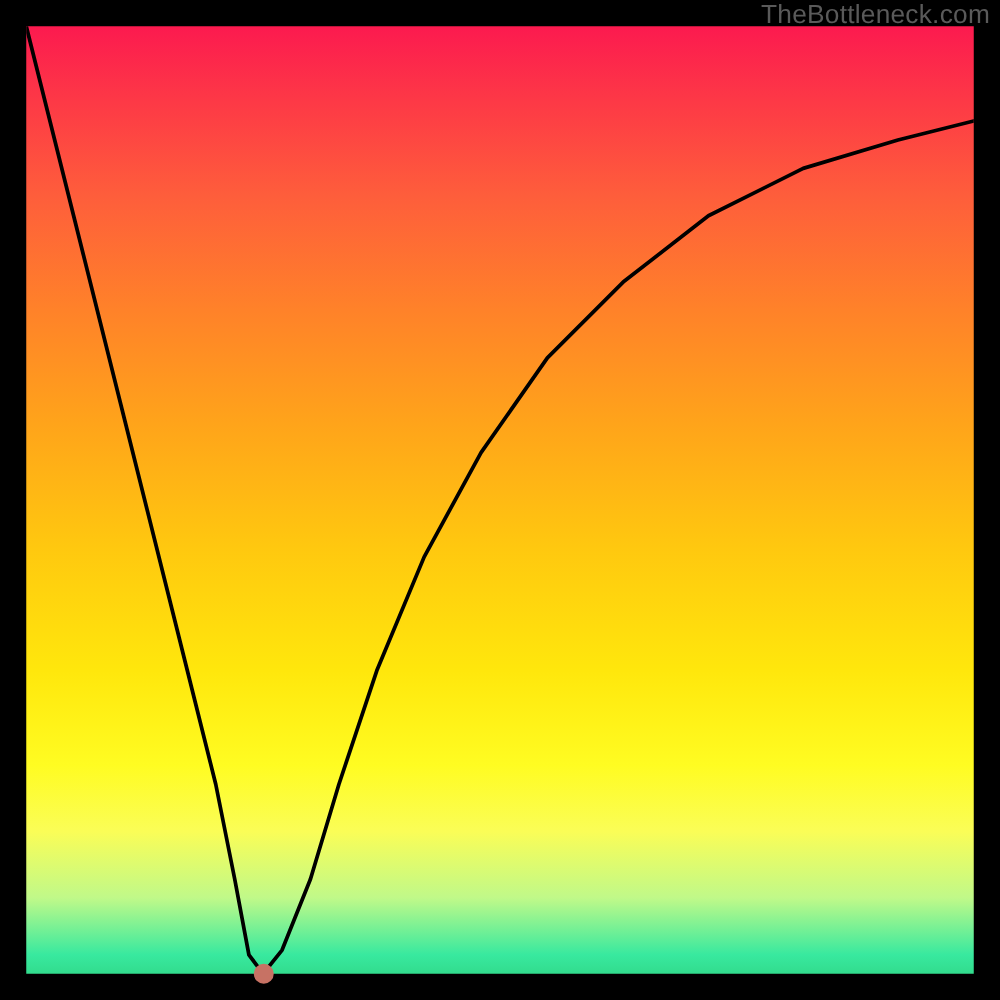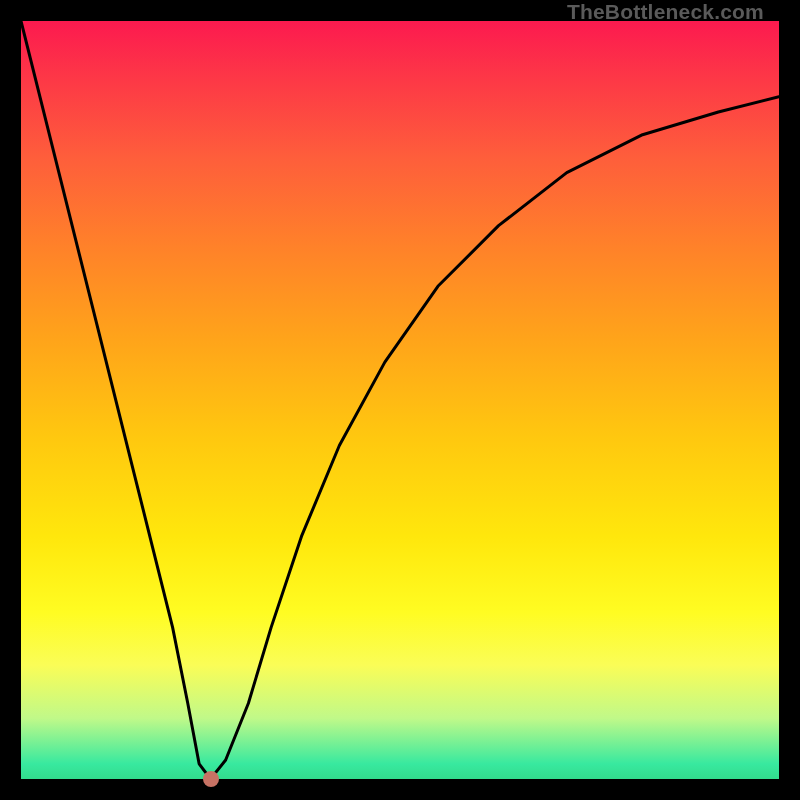--- a/index.html
+++ b/index.html
@@ -34,24 +34,24 @@
       #fffc22 78%,
       #fafd57 85%,
       #c0f989 92%,
       #38e99f 98%,
       #32dc8d 100%
     );
   }
   .watermark {
     position: absolute;
     top: 0;
-    right: 36px;
+    right: 8px;
     color: #5a5a5a;
     font-size: 21px;
-    font-weight: 700;
+    font-weight: 400;
     letter-spacing: 0.2px;
     pointer-events: none;
     user-select: none;
   }
   svg.curve {
     position: absolute;
     inset: 0;
     width: 758px;
     height: 758px;
   }

